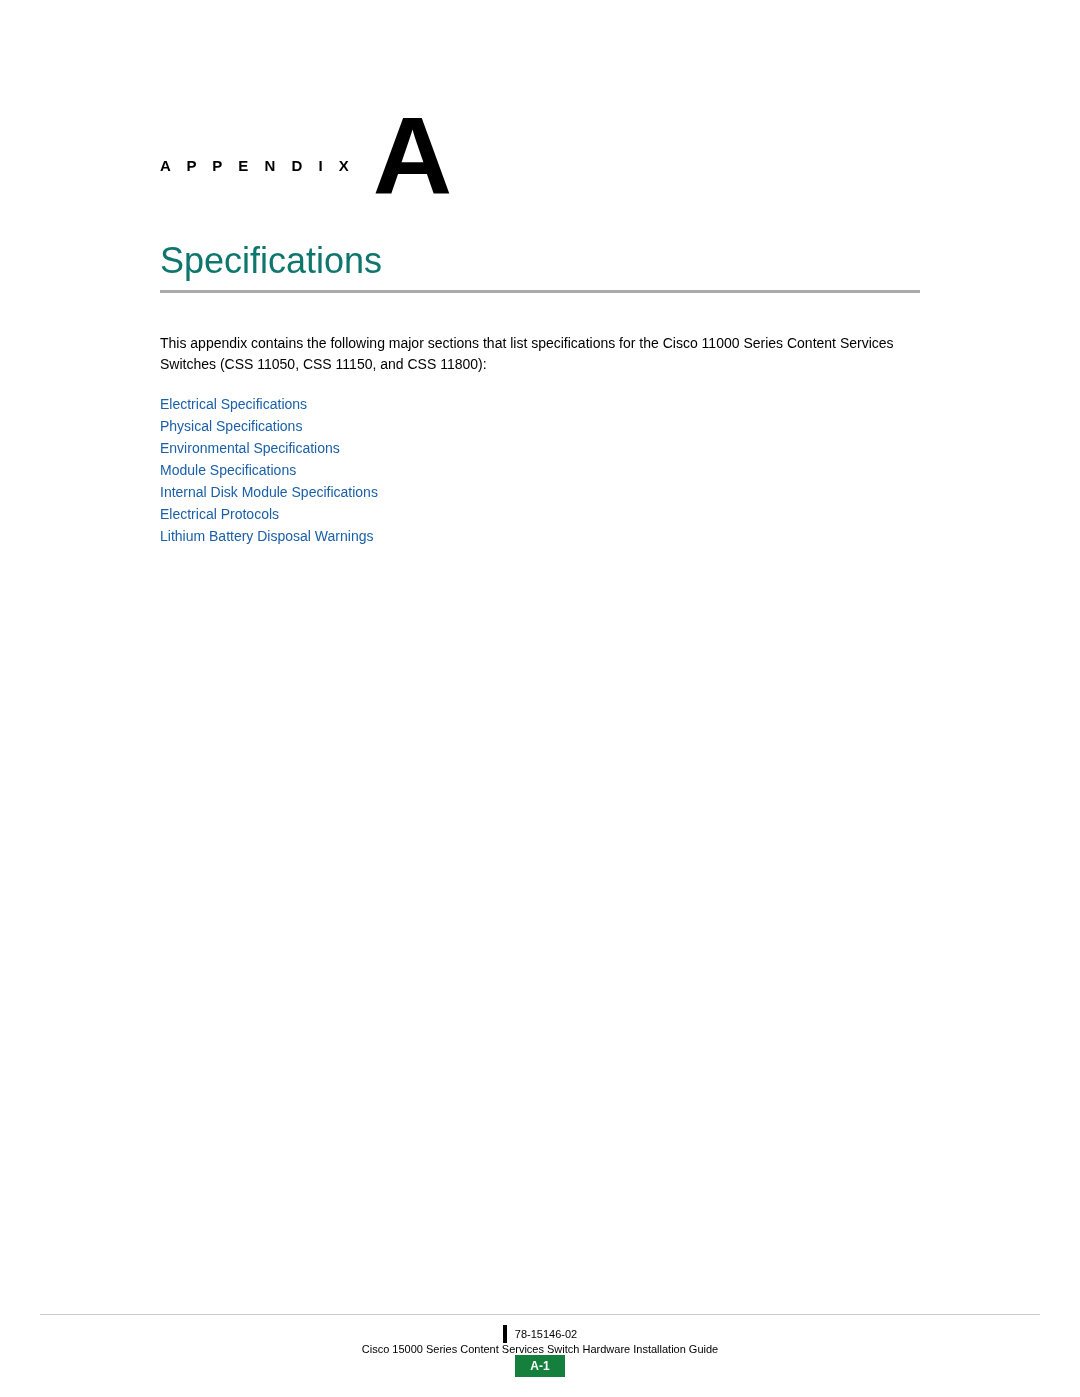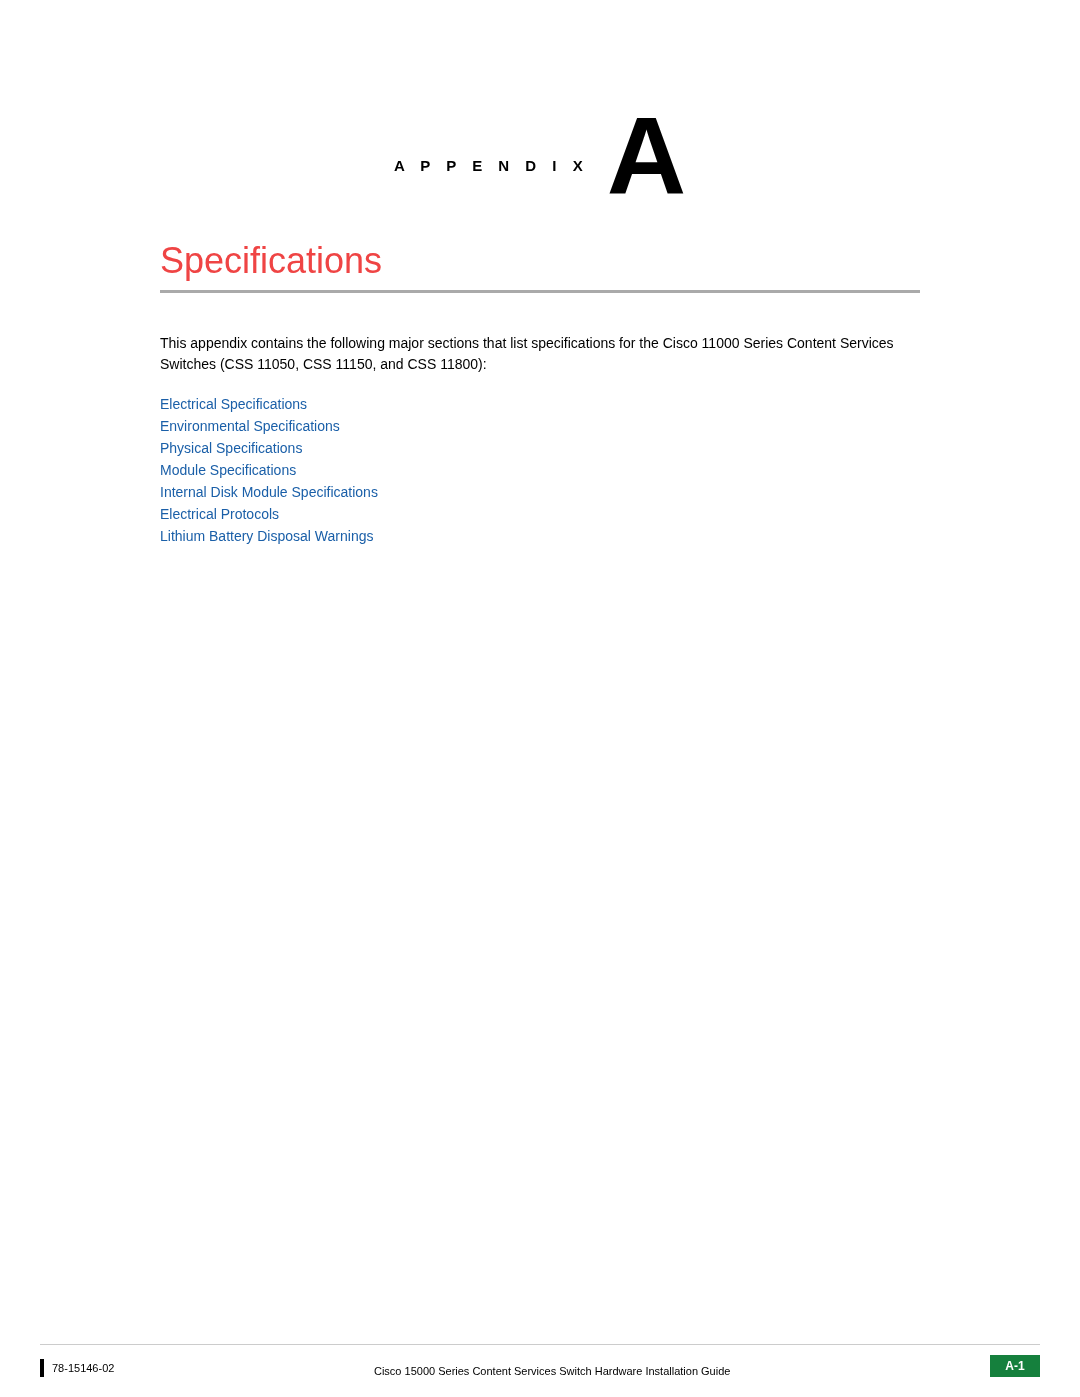--- a/index.html
+++ b/index.html
@@ -27,21 +27,21 @@
 
     .main-content {
       flex: 1;
       padding: 120px 160px 80px 160px;
     }
 
     
     .appendix-header {
       display: flex;
       align-items: center;
-      justify-content: center;
+      justify-content: flex-start;
       margin-bottom: 30px;
       padding-right: 0px;
     }
 
     .appendix-label {
       font-family: Arial, Helvetica, sans-serif;
       font-size: 15px;
       letter-spacing: 6px;
       font-weight: bold;
       color: #000000;
@@ -55,21 +55,21 @@
       color: #000000;
       line-height: 1;
       margin-top: -20px;
     }
 
     
     .page-title {
       font-family: Arial, Helvetica, sans-serif;
       font-size: 36px;
       font-weight: normal;
-      color: #ef4444;
+      color: #0f766e;
       margin-bottom: 8px;
     }
 
     .title-divider {
       height: 3px;
       background: #aaaaaa;
       margin-bottom: 40px;
       width: 100%;
     }
 
@@ -101,22 +101,23 @@
       cursor: pointer;
     }
 
     
     .footer {
       border-top: 1px solid #cccccc;
       padding: 10px 0 0 0;
       margin: 0 40px;
       display: flex;
       justify-content: space-between;
-      align-items: flex-end;
+      align-items: center;
       margin-bottom: 20px;
+      flex-direction: column;
     }
 
     .footer-left {
       display: flex;
       align-items: center;
     }
 
     .footer-bar {
       width: 4px;
       height: 18px;
@@ -164,24 +165,24 @@
     <h1 class="page-title">Specifications</h1>
     <div class="title-divider"></div>
 
     <p class="intro-text">This appendix contains the following major sections that list specifications for the Cisco 11000 Series Content Services Switches (CSS 11050, CSS 11150, and CSS 11800):</p>
 
     <ul class="toc-list">
       <li>
         <a class="toc-link" href="#">Electrical Specifications</a>
       </li>
       <li>
+        <a class="toc-link" href="#">Physical Specifications</a>
+      </li>
+      <li>
         <a class="toc-link" href="#">Environmental Specifications</a>
-      </li>
-      <li>
-        <a class="toc-link" href="#">Physical Specifications</a>
       </li>
       <li>
         <a class="toc-link" href="#">Module Specifications</a>
       </li>
       <li>
         <a class="toc-link" href="#">Internal Disk Module Specifications</a>
       </li>
       <li>
         <a class="toc-link" href="#">Electrical Protocols</a>
       </li>

